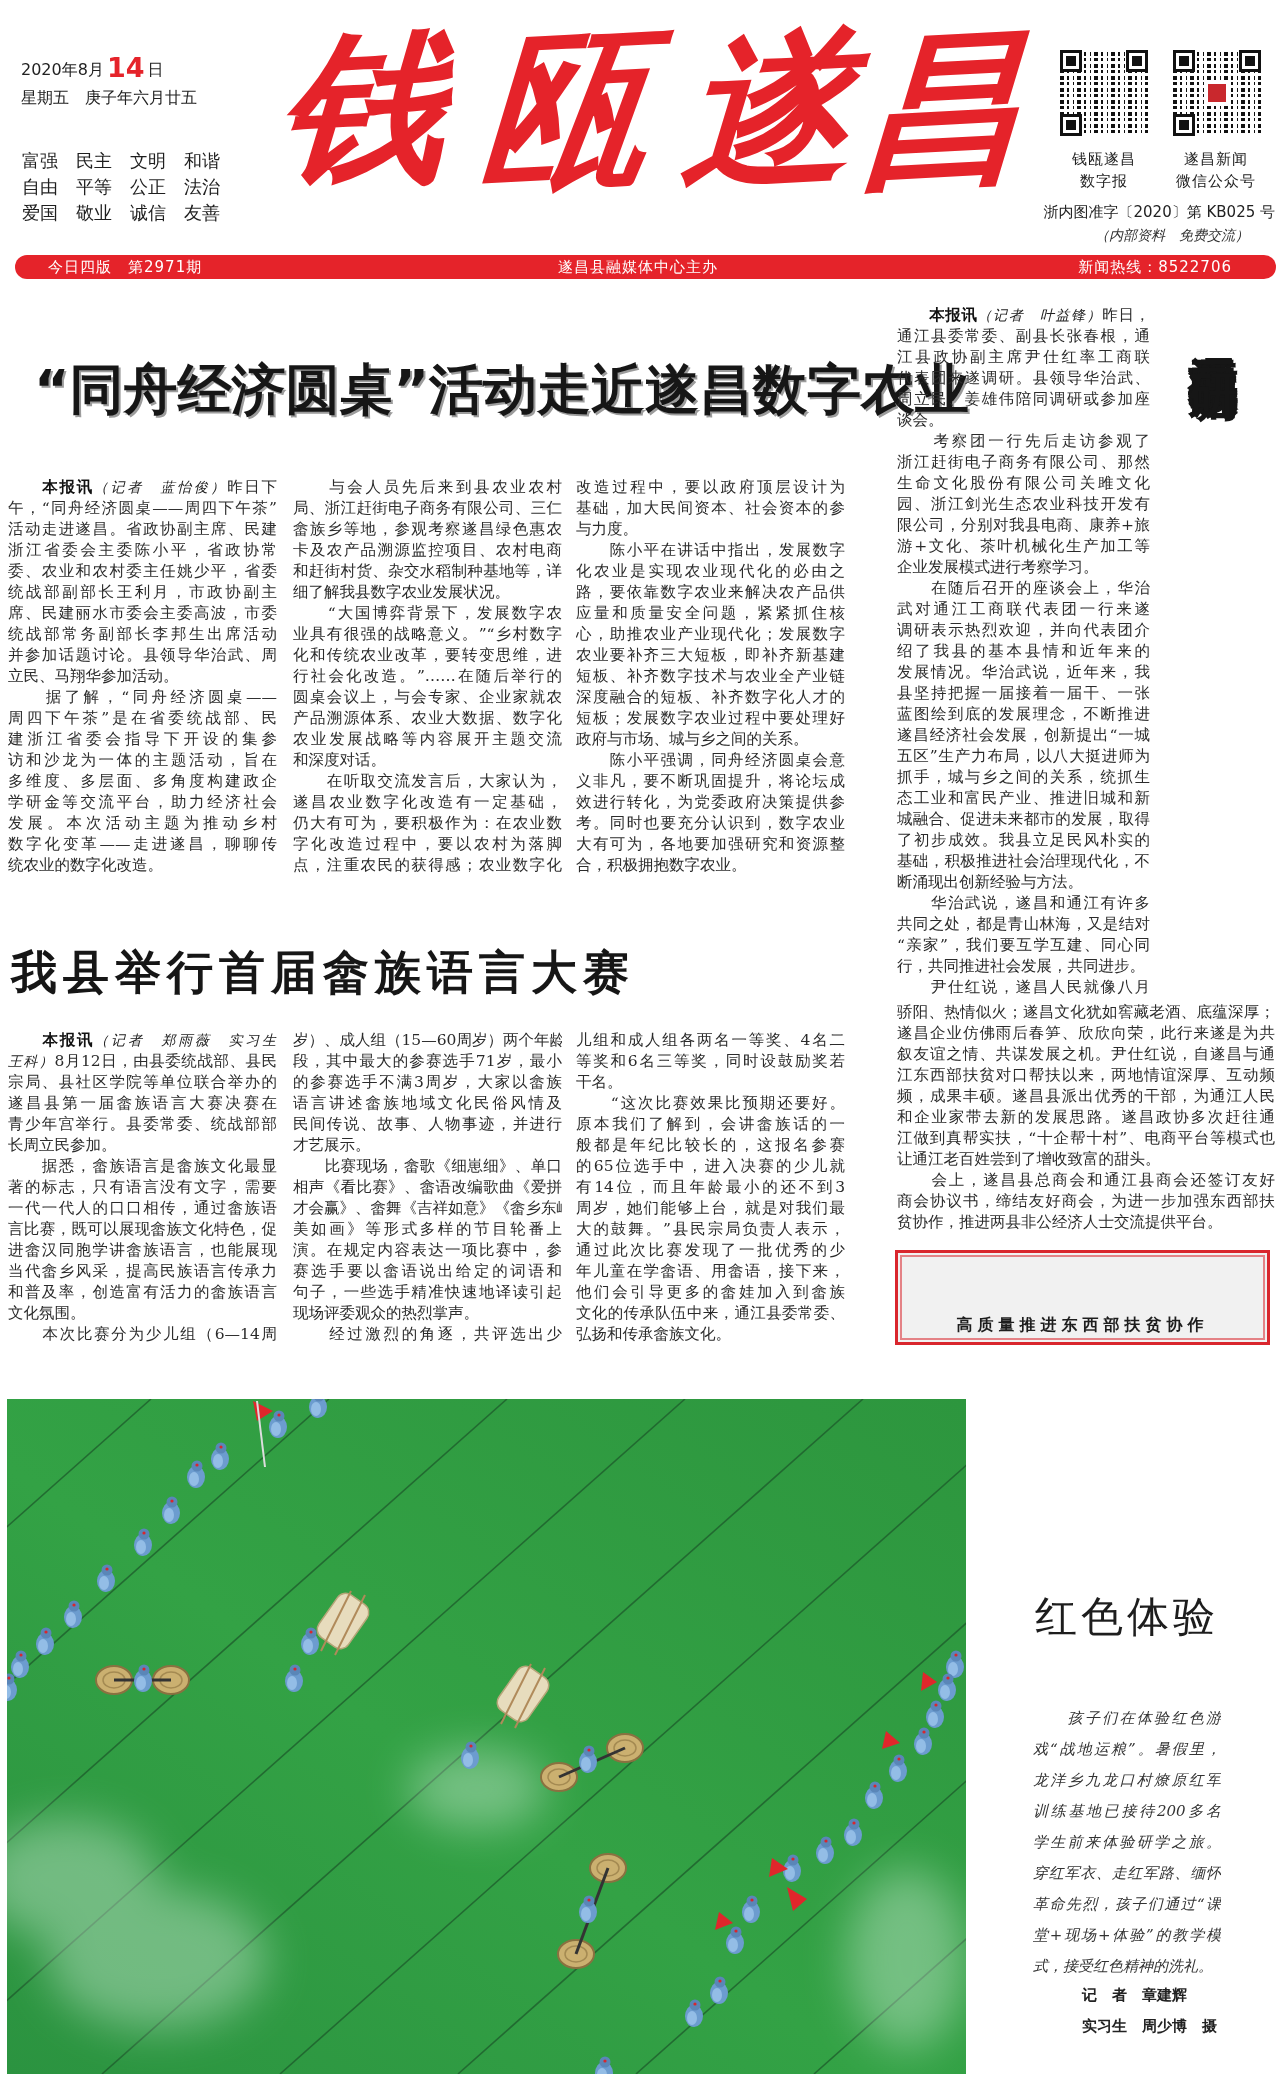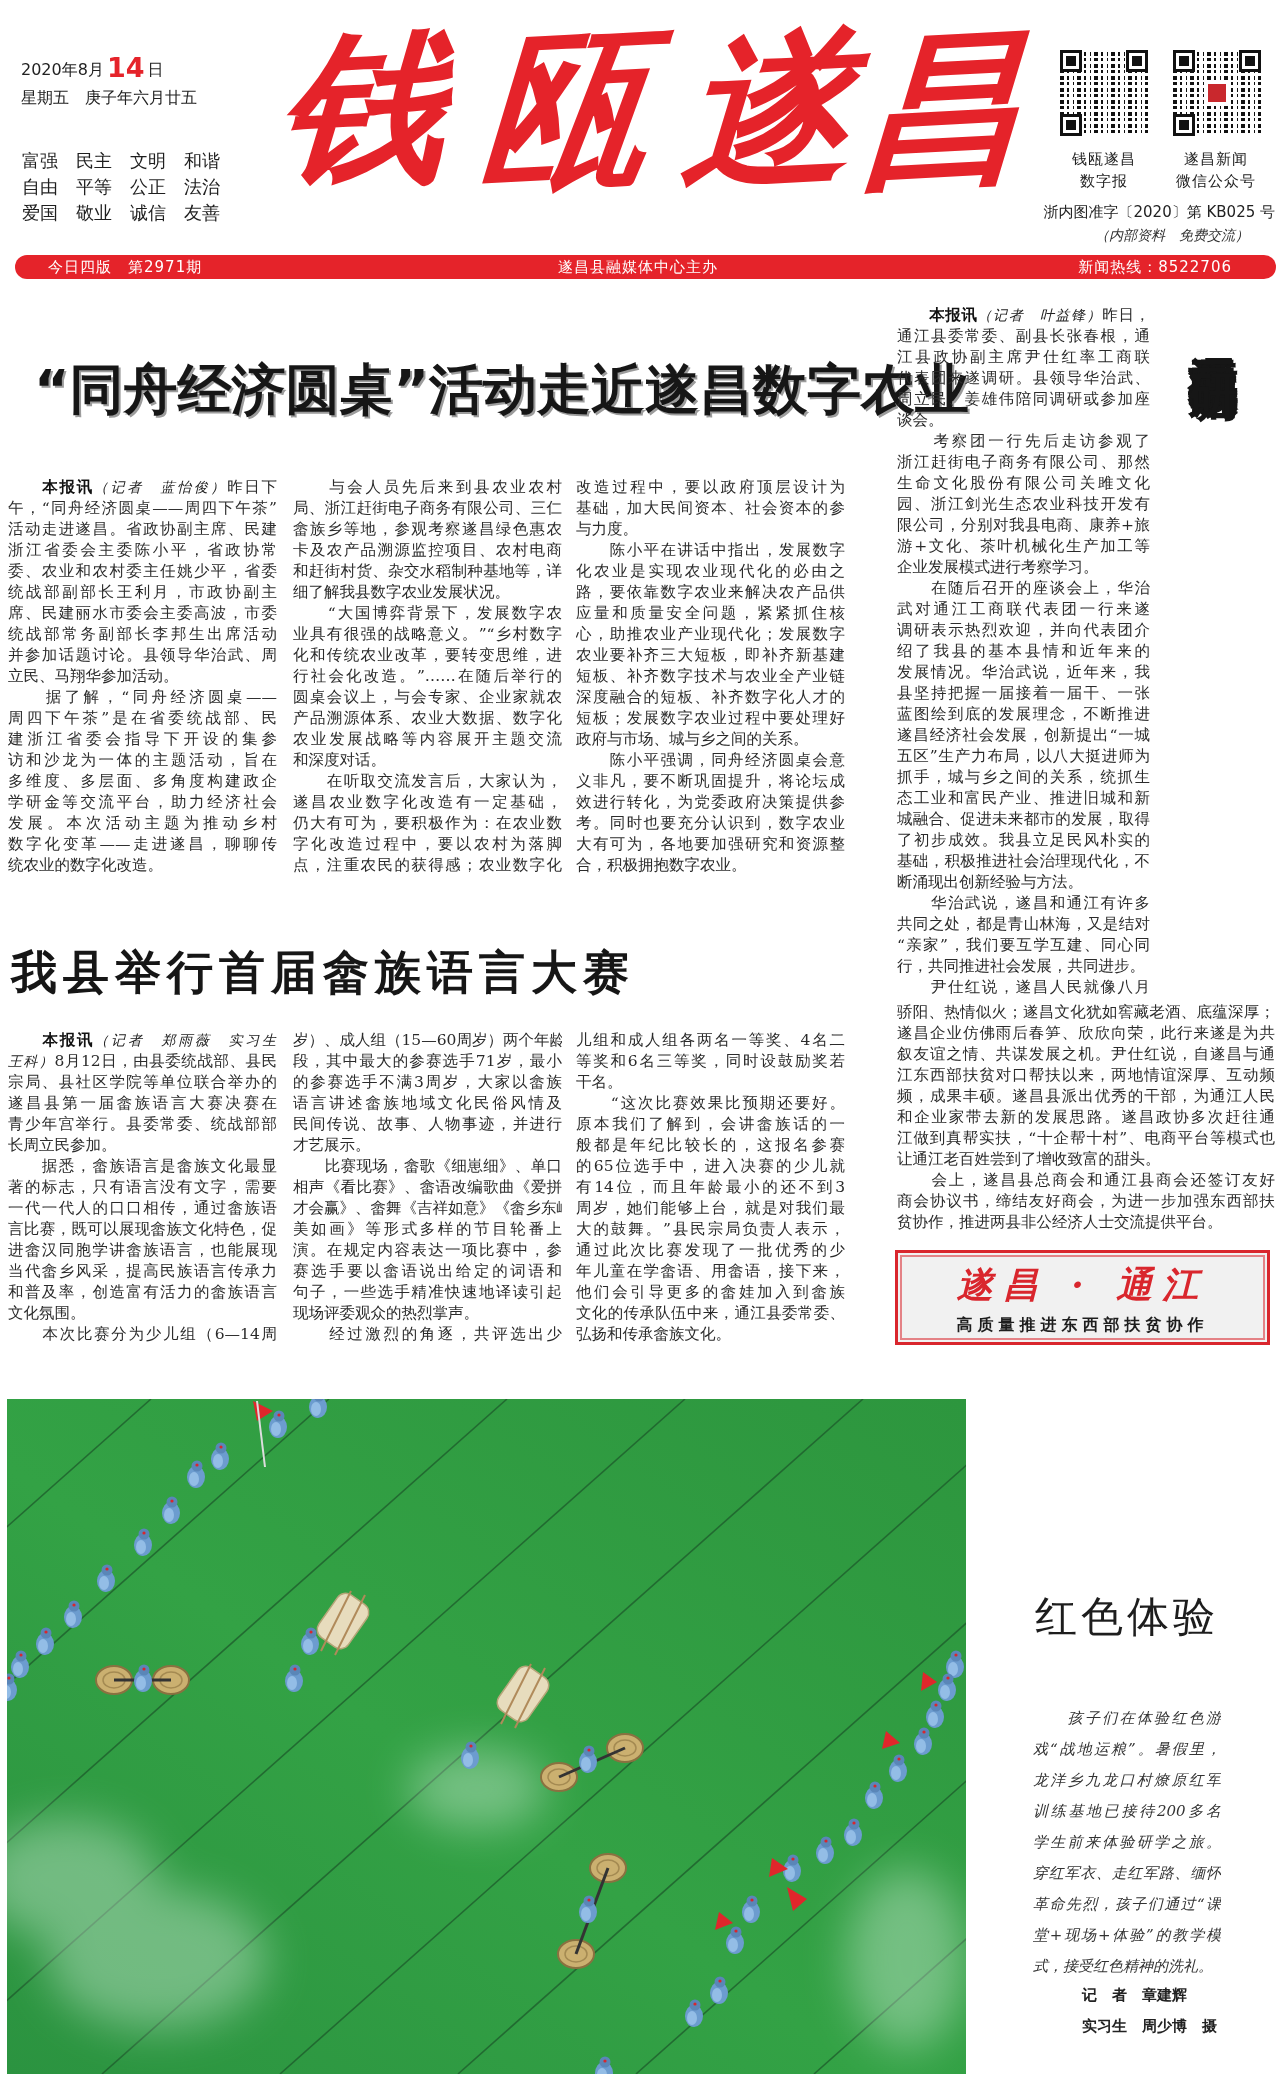--- a/index.html
+++ b/index.html
@@ -281,21 +281,20 @@
       <div class="ln">和企业家带去新的发展思路。遂昌政协多次赶往通</div>
       <div class="ln">江做到真帮实扶，“十企帮十村”、电商平台等模式也</div>
       <div class="ln end">让通江老百姓尝到了增收致富的甜头。</div>
       <div class="ln">　　会上，遂昌县总商会和通江县商会还签订友好</div>
       <div class="ln">商会协议书，缔结友好商会，为进一步加强东西部扶</div>
       <div class="ln end">贫协作，推进两县非公经济人士交流提供平台。</div>
     </div>
 </article>
 
 <div class="abs logo">
-  <div class="logo-title">遂昌 · 通江</div>
   <div class="logo-sub">高质量推进东西部扶贫协作</div>
 </div>
 
 <div class="abs photo">
   <svg width="959" height="675" viewBox="0 0 959 675">
     <defs>
       <linearGradient id="grass" x1="0" y1="1" x2="1" y2="0">
         <stop offset="0" stop-color="#2b9340"></stop>
         <stop offset="0.45" stop-color="#33a245"></stop>
         <stop offset="1" stop-color="#2d963e"></stop>

